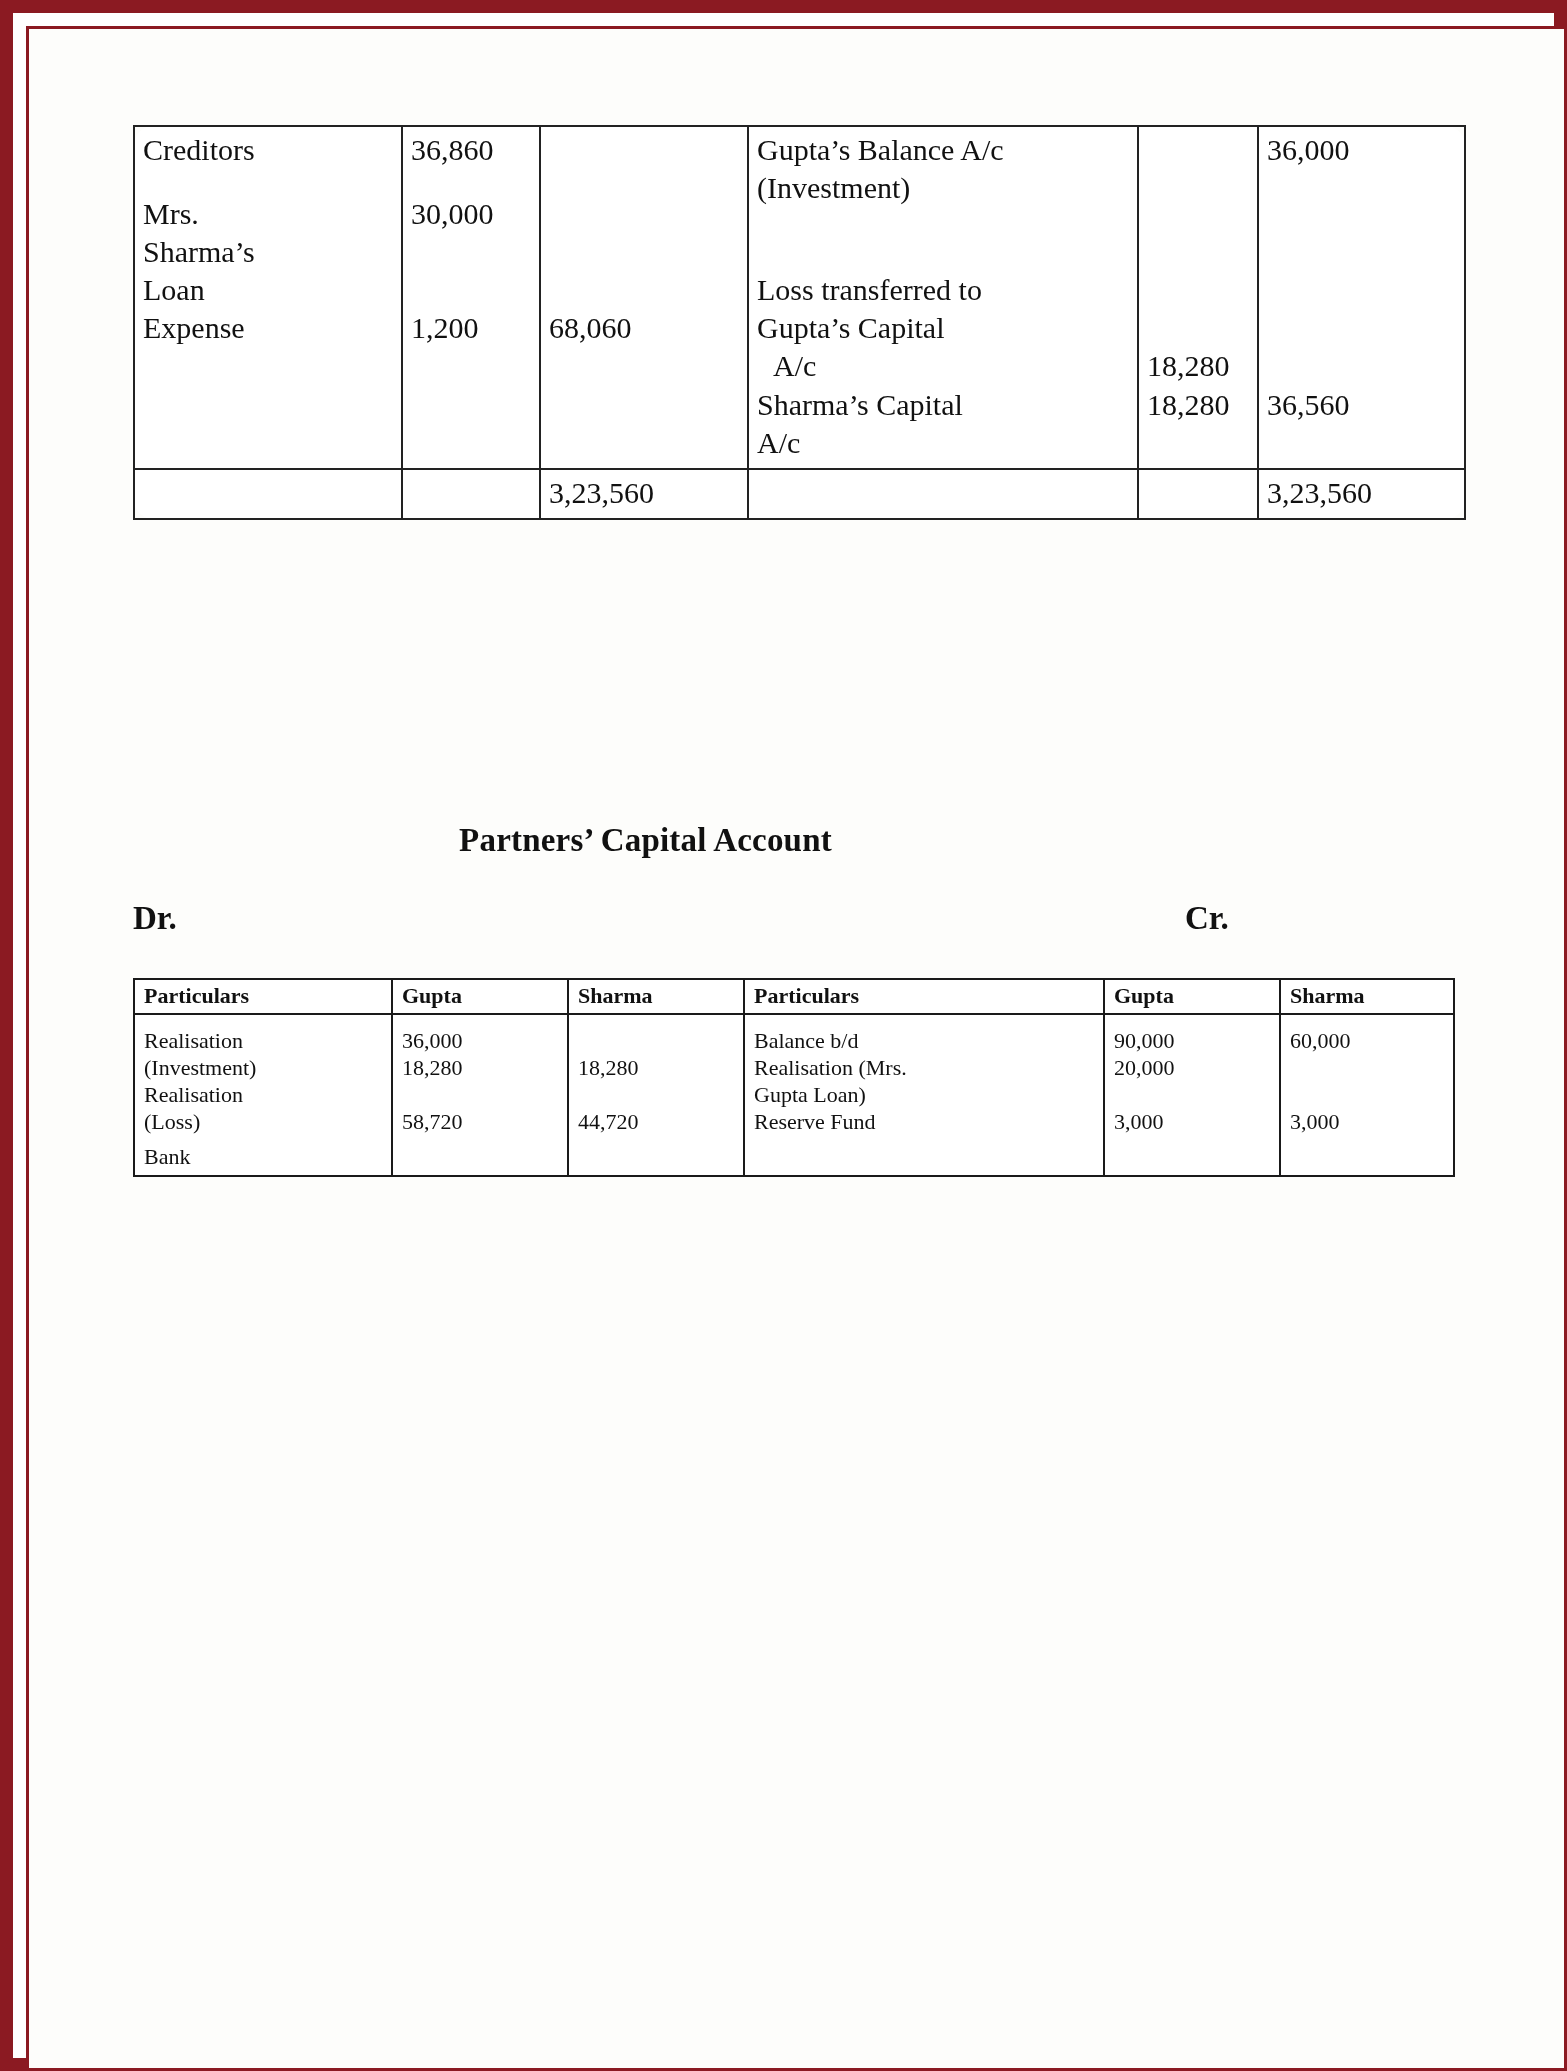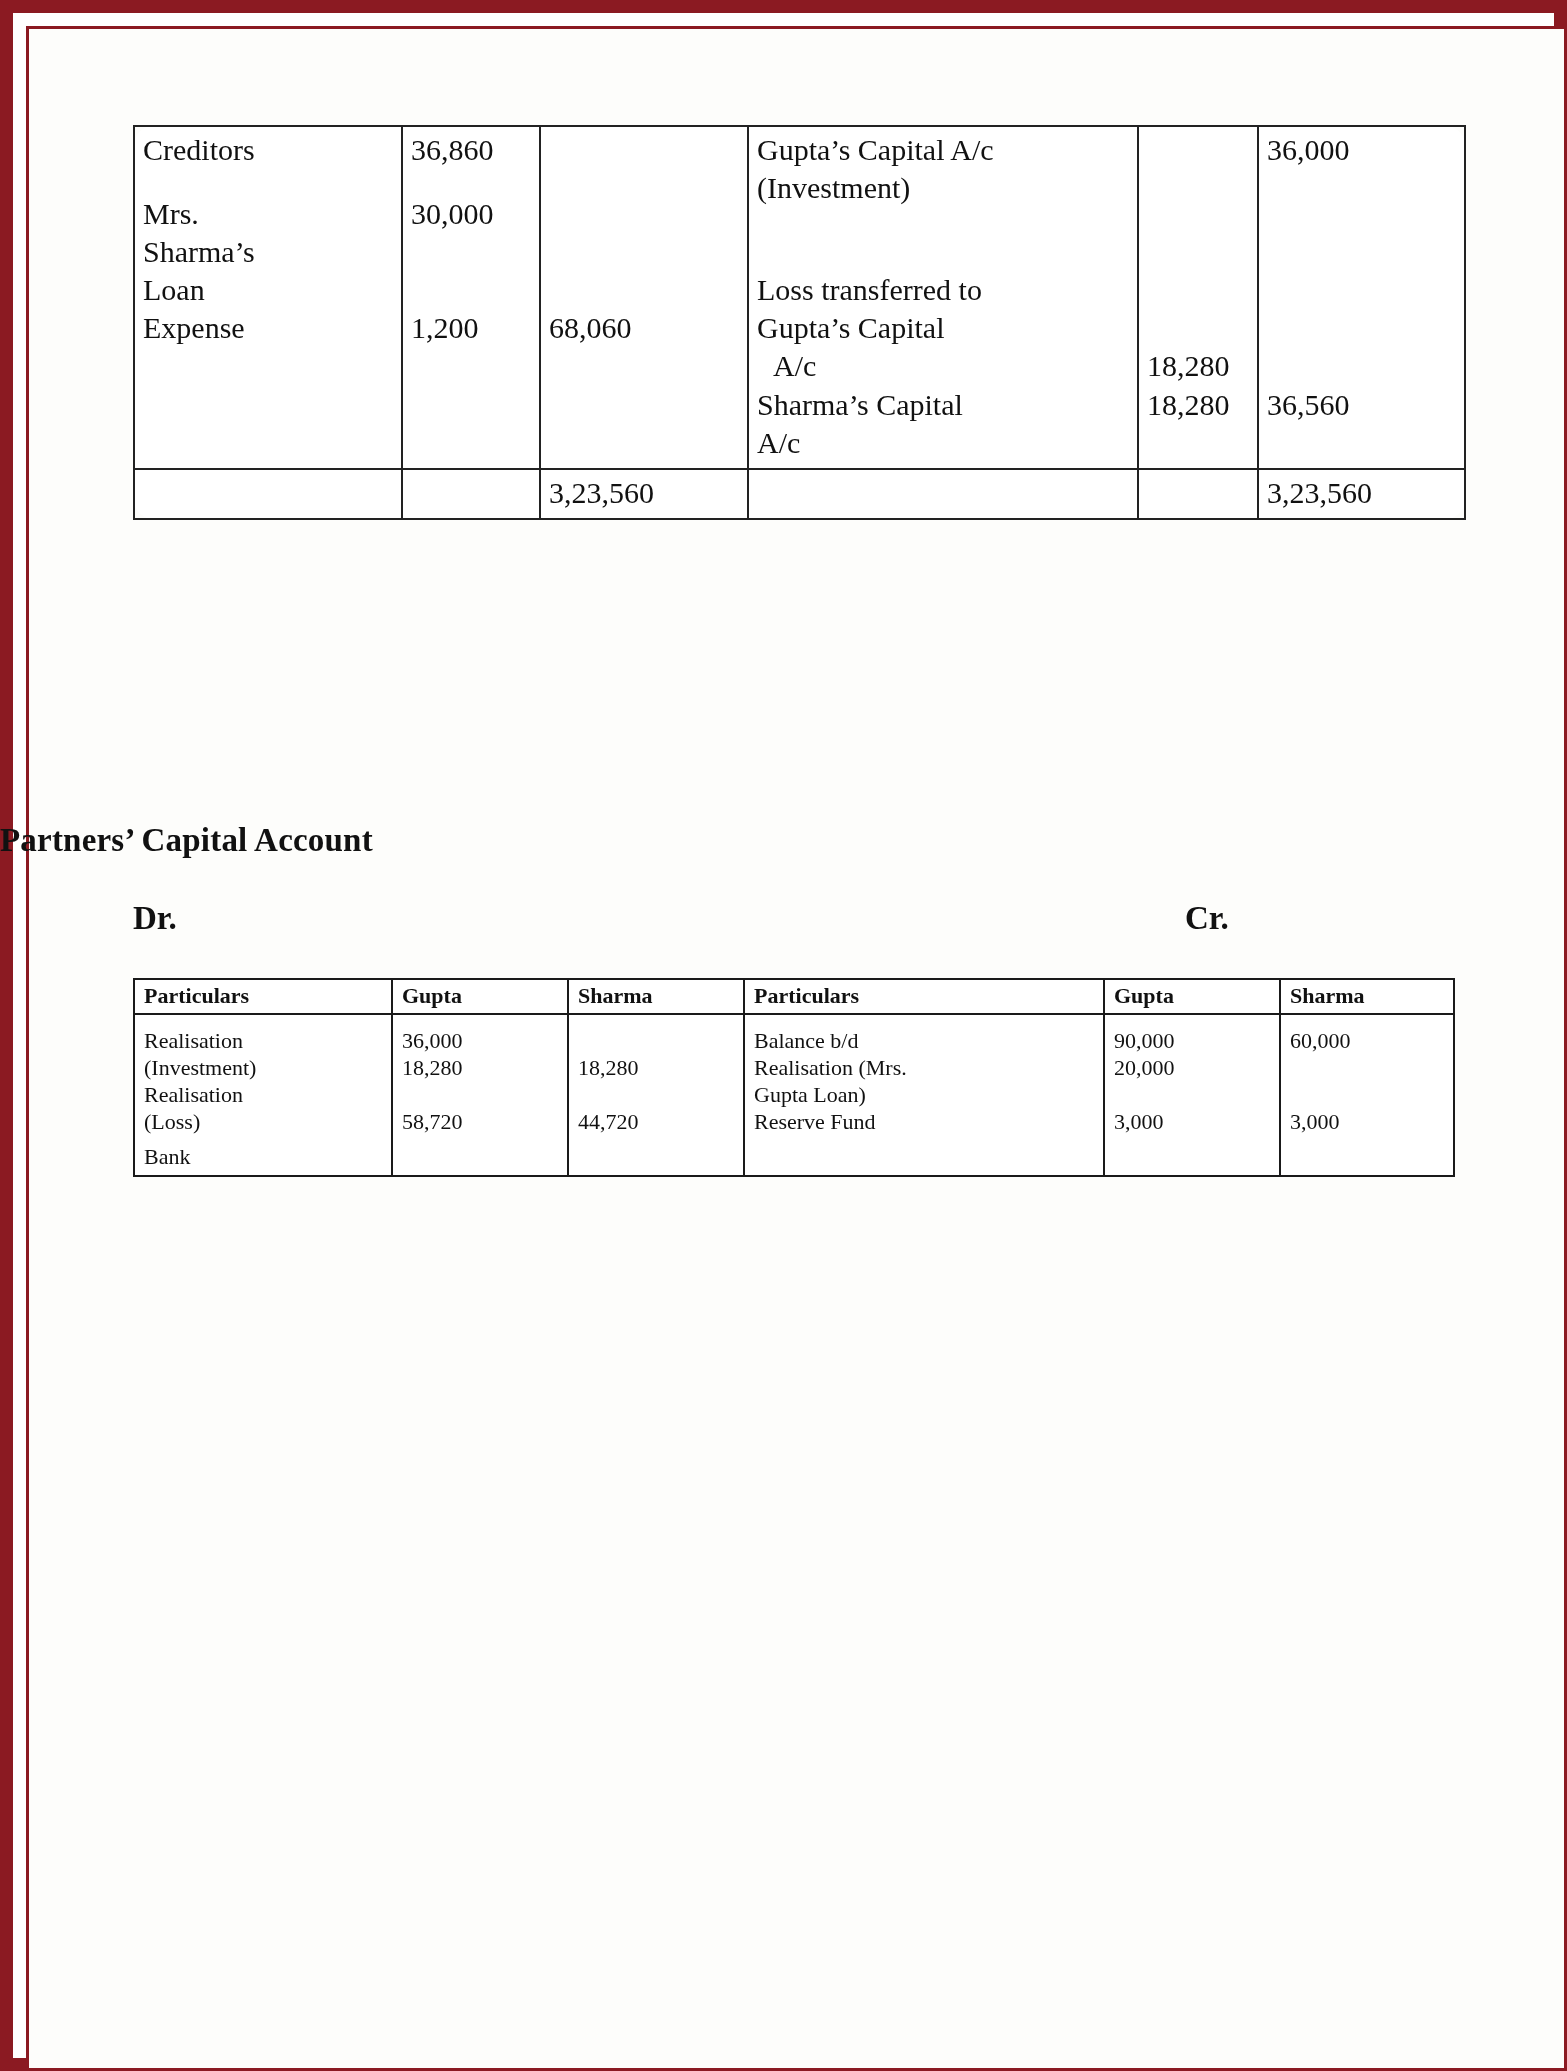--- a/index.html
+++ b/index.html
@@ -88,21 +88,21 @@
   .indent { padding-left: 16px; }
 
   .spacer-block { display: block; height: 26px; }
 
   
   #capital-account-title {
     position: absolute;
     left: 0;
     top: 822px;
     width: 1291px;
-    text-align: left;
+    text-align: center;
     font-size: 33px;
     font-weight: bold;
     letter-spacing: .2px;
   }
 
   
   #dr-label {
     position: absolute;
     left: 133px;
     top: 900px;
@@ -195,21 +195,21 @@
             <span class="spacer-block"></span>
             <span>&nbsp;</span>
             <span>&nbsp;</span>
             <span>&nbsp;</span>
             <span>68,060</span>
           </span>
         </td>
 
         <td class="c-part-r">
           <span class="cell-lines">
-            <span>Gupta’s Capital A/c</span>
+            <span>Gupta’s Balance A/c</span>
             <span>(Investment)</span>
             <span class="spacer-block"></span>
             <span>&nbsp;</span>
             <span>Loss transferred to</span>
             <span>Gupta’s Capital</span>
             <span class="indent">A/c</span>
             <span>Sharma’s Capital</span>
             <span>A/c</span>
           </span>
         </td>

